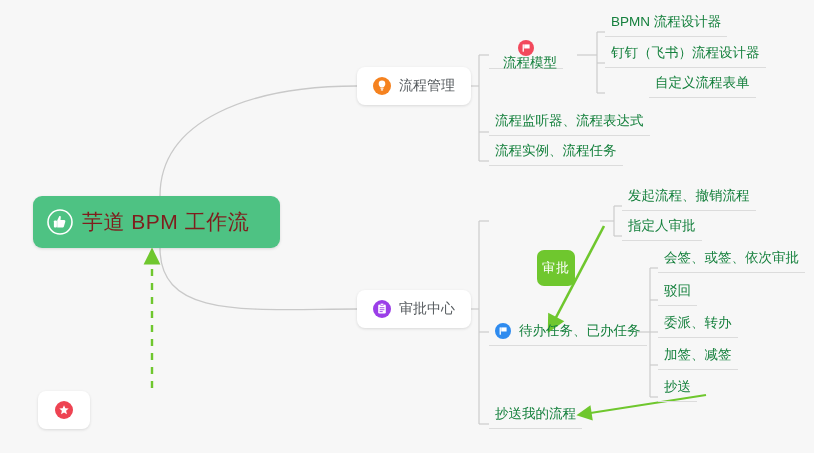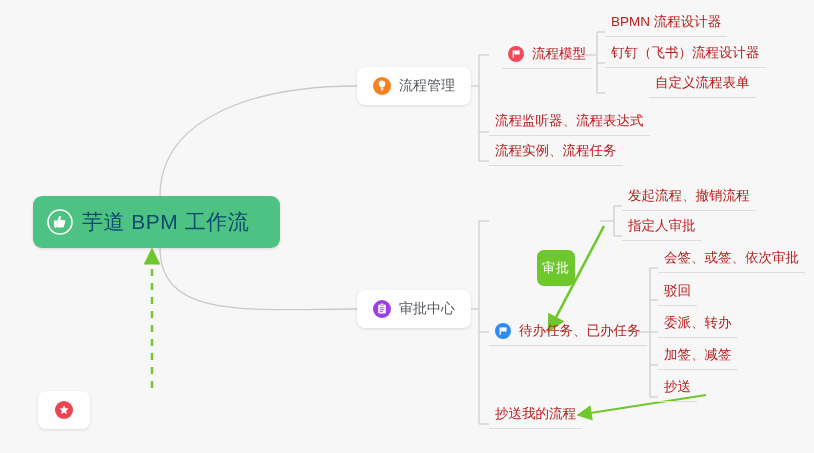--- a/index.html
+++ b/index.html
@@ -32,21 +32,21 @@
     width: 247px; height: 52px;
     background: #4ec283;
     border-radius: 9px;
     box-shadow: 0 1px 3px rgba(0,0,0,0.13);
     display: flex;
     align-items: center;
     padding-left: 14px;
     box-sizing: border-box;
   }
   .root-label {
-    color: #0c4a6e;
+    color: #7f1d1d;
     font-size: 21px;
     letter-spacing: 0.5px;
     margin-left: 9px;
     white-space: nowrap;
   }
 
   
   .pill {
     position: absolute;
     background: #ffffff;
@@ -78,21 +78,21 @@
     position: absolute;
     display: flex;
     align-items: center;
     border-bottom: 1px solid #dcdcdc;
     box-sizing: border-box;
     height: 29px;
     padding: 0 6px 0 6px;
     white-space: nowrap;
   }
   .u-node .u-label {
-    color: #b91c1c;
+    color: #15803d;
     font-size: 13.5px;
     line-height: 1;
   }
   .u-node .u-label.with-icon { margin-left: 8px; }
 
   
   .ico {
     display: inline-block;
     border-radius: 50%;
     position: relative;
@@ -192,21 +192,21 @@
       <svg width="18" height="18" viewBox="0 0 18 18">
         <circle cx="9" cy="9" r="9" fill="#f5821f"></circle>
         <path d="M9 3.6 a3.3 3.3 0 0 1 3.3 3.3 c0 1.5-1 2.2-1.4 3.0 l-3.8 0 C6.7 9.1 5.7 8.4 5.7 6.9 A3.3 3.3 0 0 1 9 3.6 z" fill="#ffffff"></path>
         <rect x="7.3" y="10.5" width="3.4" height="1.2" rx="0.6" fill="#ffffff"></rect>
         <rect x="7.8" y="12.3" width="2.4" height="1.2" rx="0.6" fill="#ffffff"></rect>
       </svg>
     </span>
     <span class="pill-label">流程管理</span>
   </div>
 
-  <div class="u-node" style="left:502px; top:40px;">
+  <div class="u-node" style="left:489px; top:40px;flex-direction:column;">
     <span class="ico ico-16">
       <svg width="16" height="16" viewBox="0 0 16 16">
         <circle cx="8" cy="8" r="8" fill="#f2495c"></circle>
         <rect x="4.6" y="4.2" width="1.3" height="7.6" rx="0.6" fill="#ffffff"></rect>
         <path d="M6.2 4.4 L11.6 4.4 L11.6 8.5 L6.2 8.5 z" fill="#ffffff"></path>
       </svg>
     </span>
     <span class="u-label with-icon">流程模型</span>
   </div>
 

